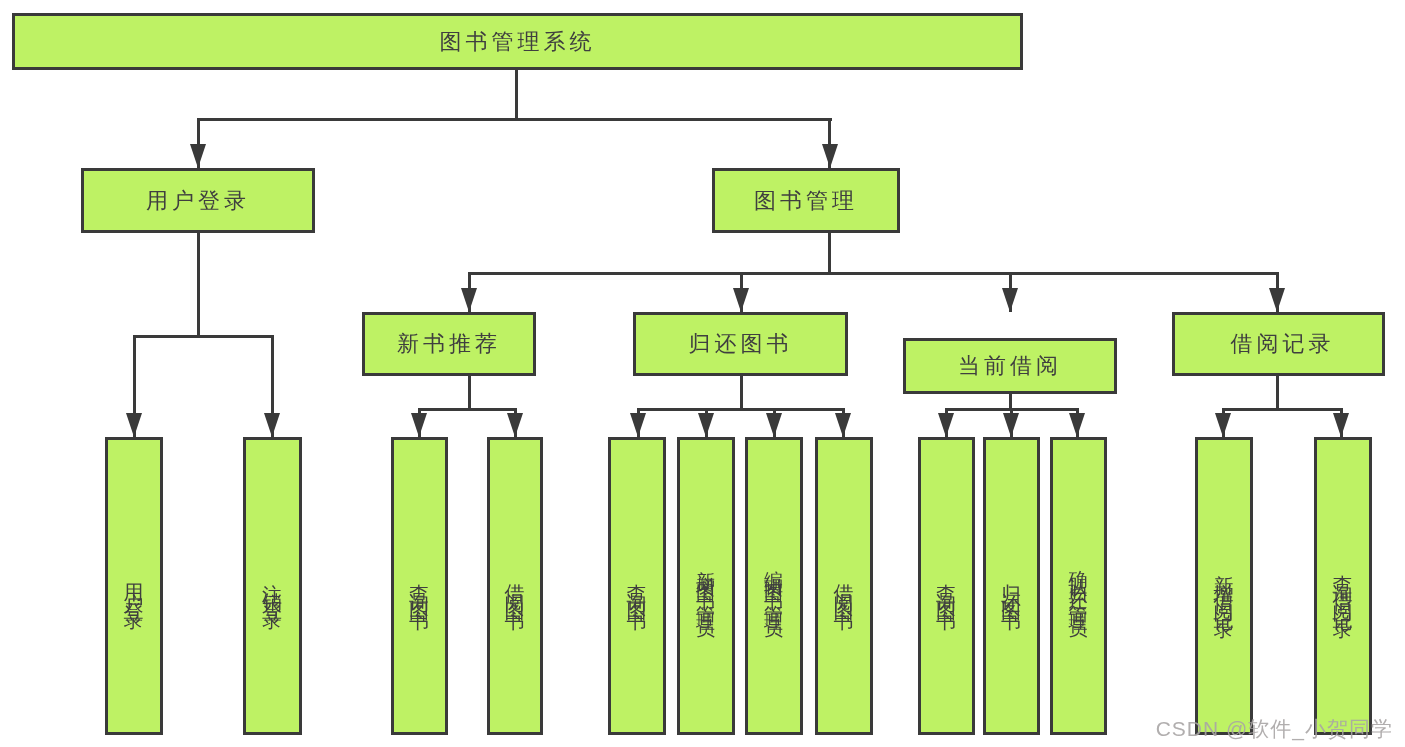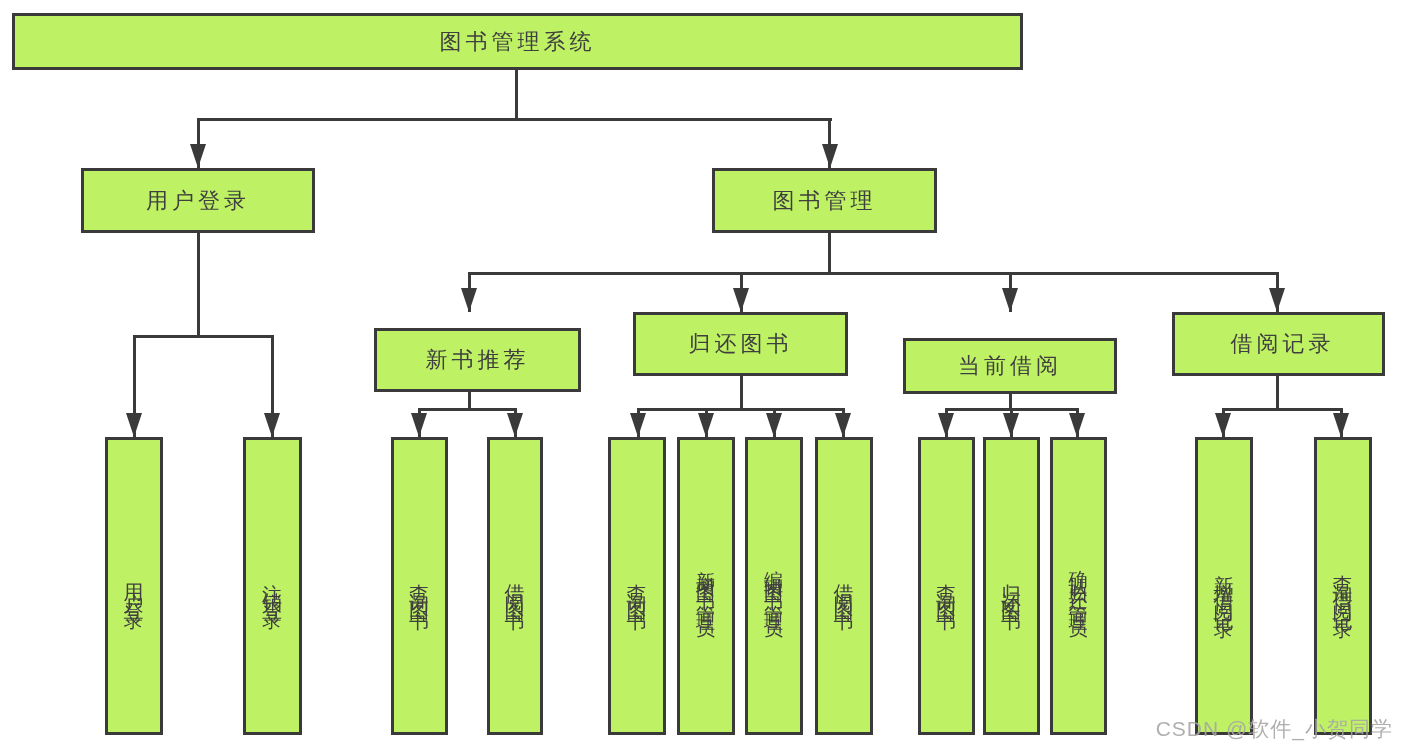--- a/index.html
+++ b/index.html
@@ -125,23 +125,23 @@
     <div class="hline" style="left:1222px;top:408px;width:121px;"></div>
     <div class="vline" style="left:1222px;top:408px;height:29px;"></div>
     <div class="vline" style="left:1340px;top:408px;height:29px;"></div>
     <div class="arrow" style="left:1215px;top:413px;"></div>
     <div class="arrow" style="left:1333px;top:413px;"></div>
   </div>
 
   <div class="box" style="left:12px;top:13px;width:1011px;height:57px;">图书管理系统</div>
 
   <div class="box" style="left:81px;top:168px;width:234px;height:65px;">用户登录</div>
-  <div class="box" style="left:712px;top:168px;width:225px;height:65px;">图书管理</div>
+  <div class="box" style="left:712px;top:168px;width:188px;height:65px;">图书管理</div>
 
-  <div class="box" style="left:374px;top:312px;width:207px;height:64px;margin-top:16px;">新书推荐</div>
+  <div class="box" style="left:362px;top:312px;width:174px;height:64px;">新书推荐</div>
   <div class="box" style="left:633px;top:312px;width:215px;height:64px;">归还图书</div>
   <div class="box" style="left:903px;top:302px;width:214px;height:56px;margin-top:36px;">当前借阅</div>
   <div class="box" style="left:1172px;top:312px;width:213px;height:64px;padding-left:8px;">借阅记录</div>
 
   <div class="box vbox" style="left:105px;top:437px;width:58px;height:298px;">用户登录</div>
   <div class="box vbox" style="left:243px;top:437px;width:59px;height:298px;">注销登录</div>
 
   <div class="box vbox" style="left:391px;top:437px;width:57px;height:298px;">查询图书</div>
   <div class="box vbox" style="left:487px;top:437px;width:56px;height:298px;">借阅图书</div>
 

